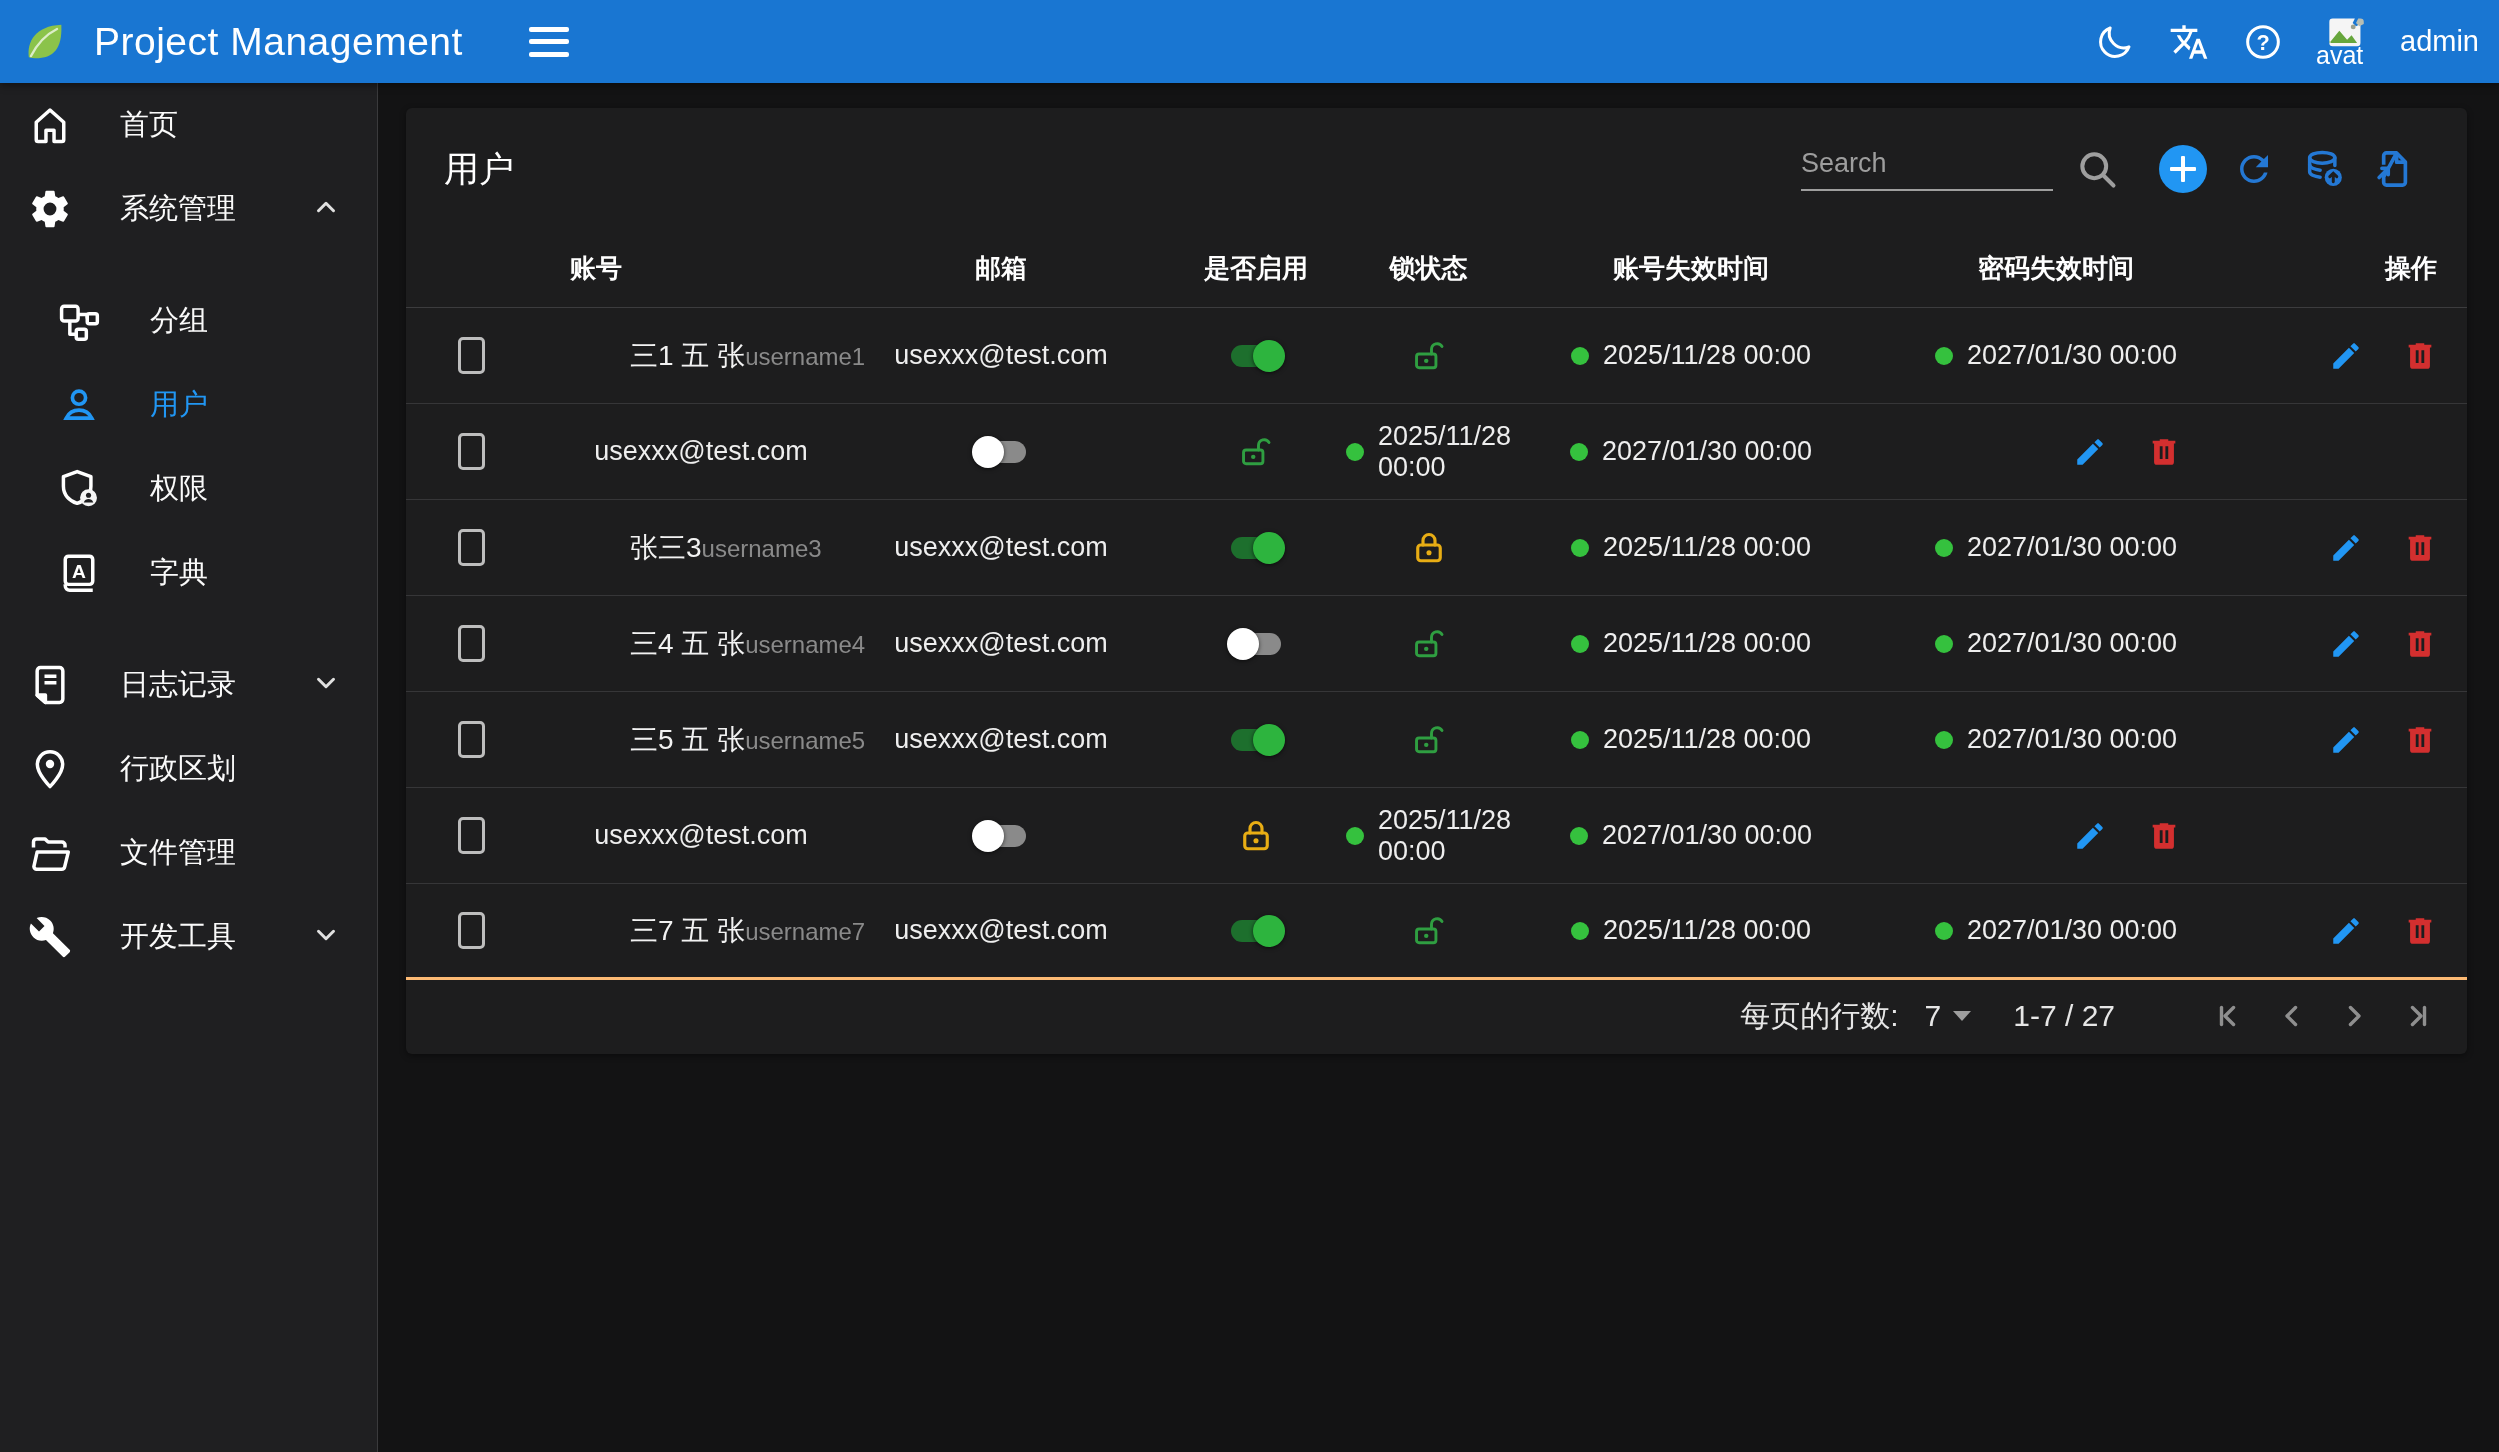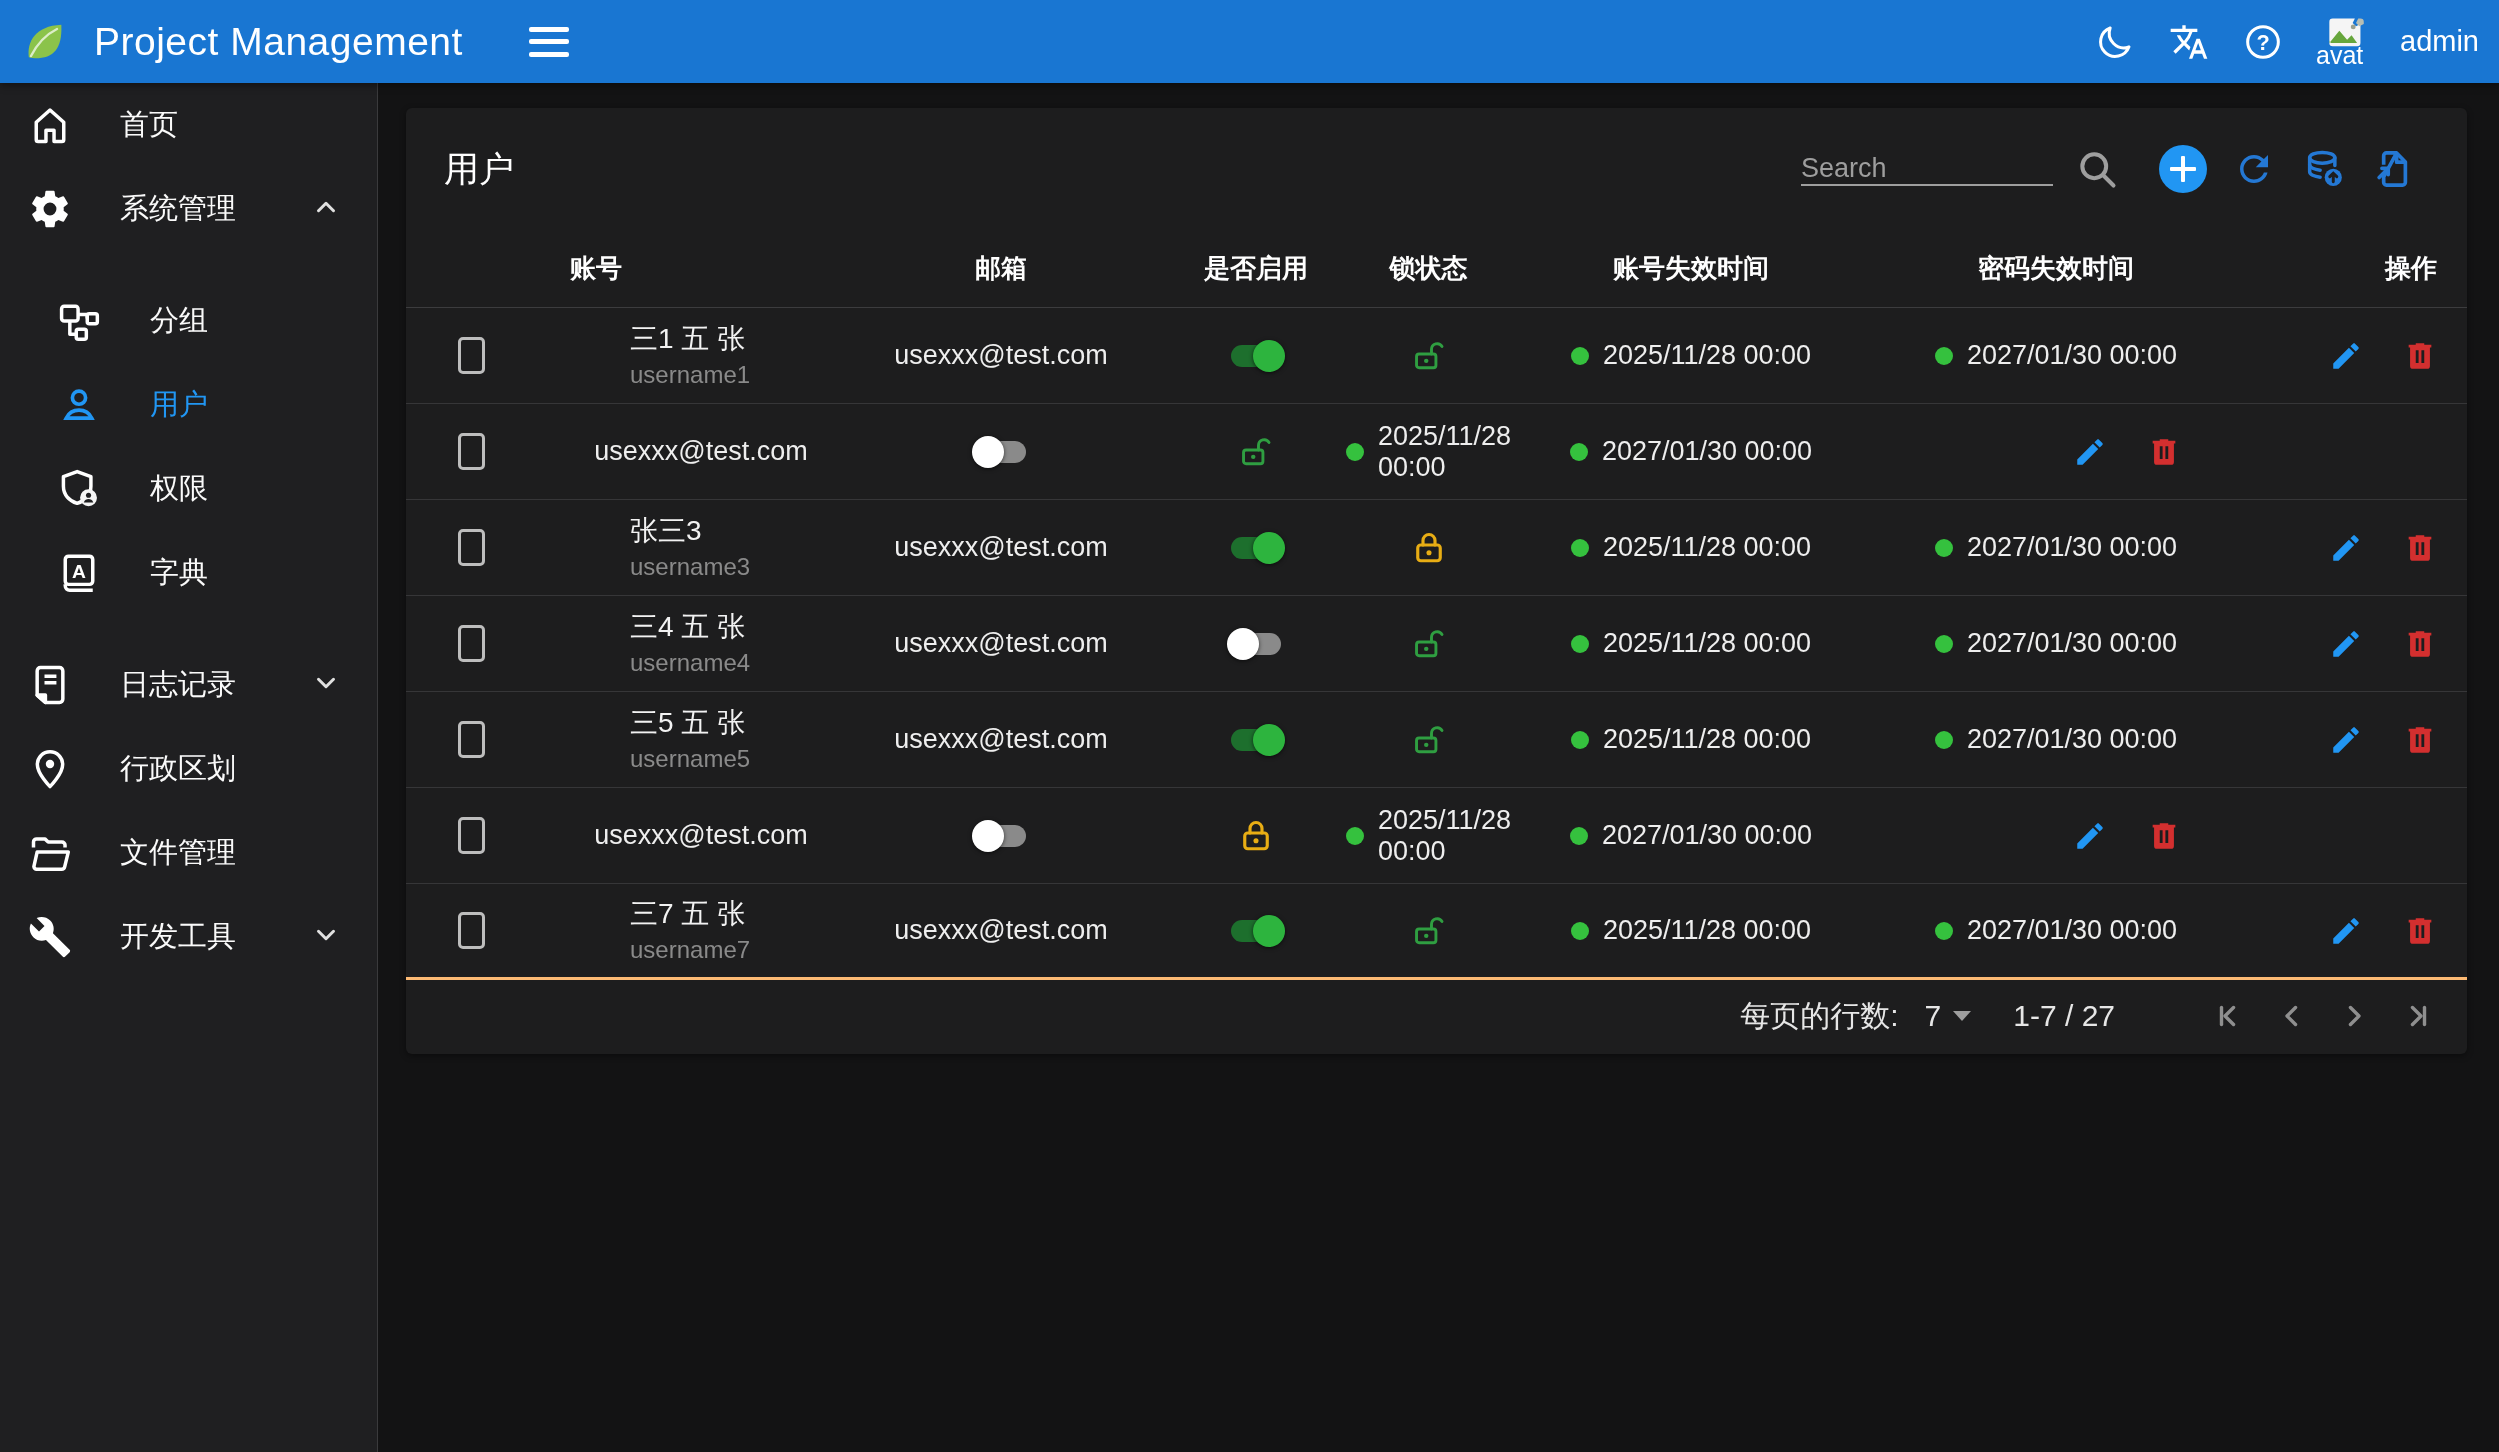--- a/index.html
+++ b/index.html
@@ -38,21 +38,21 @@
   .nav-item.sub .nlabel { left:150px; }
   .nav-item.active .nicon, .nav-item.active .nlabel { color:#2196f3; }
 
   
   .content { position:absolute; left:378px; top:83px; right:0; bottom:0; }
   .card { position:absolute; left:28px; top:25px; width:2061px; height:946px;
     background:#1d1d1e; border-radius:6px; box-shadow:0 2px 6px rgba(0,0,0,.4); }
   .card-header { height:122px; display:flex; align-items:center; padding:0 50px 0 38px; }
   .page-title { font-size:35px; font-weight:500; }
   .toolbar { margin-left:auto; display:flex; align-items:center; }
-  .search-field { width:252px; border-bottom:2px solid #9e9e9e; }
+  .search-field { width:252px; border-bottom:2px solid #9e9e9e; padding-bottom:10px; }
   .search-field input { width:100%; background:transparent; border:none; outline:none;
     font-size:27px; color:#fff; font-family:inherit; }
   .search-field input::placeholder { color:#9e9e9e; }
   .search-icon { width:44px; height:44px; margin-left:22px; color:#9e9e9e; cursor:pointer; }
   .search-icon svg { width:44px; height:44px; }
   .fab { width:48px; height:48px; border-radius:50%; background:#2196f3; border:none; cursor:pointer;
     margin-left:40px; display:flex; align-items:center; justify-content:center; position:relative; }
   .fab::before, .fab::after { content:""; position:absolute; background:#fff; border-radius:1px; }
   .fab::before { width:26px; height:4.5px; }
   .fab::after { width:4.5px; height:26px; }
@@ -65,21 +65,21 @@
     align-items:center; }
   .thead { height:78px; border-bottom:1px solid #3c3c3e; }
   .thead .th { font-size:26px; font-weight:bold; color:#fff; text-align:center; }
   .thead .th.c2 { text-align:left; padding-left:34px; }
   .thead .th.c8 { text-align:right; padding-right:30px; }
   .trow { height:96px; border-bottom:1px solid #363638; }
   .trow:last-of-type { border-bottom:3px solid #fdba74; }
   .td { display:flex; align-items:center; justify-content:center; font-size:27px; color:#eeeeee; }
   .td.c2 { justify-content:flex-start; padding-left:94px; }
   .td.c8 { justify-content:flex-end; padding-right:30px; gap:40px; }
-  .namecell { display:flex; flex-direction:column; line-height:1.25; }
+  .namecell { display:flex; flex-direction:row; line-height:1.25; }
   .uname { font-size:28px; color:#f2f2f2; }
   .uid { font-size:24px; color:#8a8a8a; margin-top:4px; }
   .checkbox { width:27px; height:37px; border:3px solid #bdbdbd; border-radius:5px; cursor:pointer; }
   .switch { position:relative; width:58px; height:34px; cursor:pointer; }
   .switch .track { position:absolute; left:4px; top:6px; width:50px; height:22px; border-radius:11px; background:#8a8a8a; }
   .switch .thumb { position:absolute; top:1px; left:0; width:32px; height:32px; border-radius:50%;
     background:#fff; box-shadow:0 1px 4px rgba(0,0,0,.6); }
   .switch.on .track { background:#1d6f2d; }
   .switch.on .thumb { left:26px; background:#2db43e; }
   .lock { width:38px; height:38px; display:flex; align-items:center; justify-content:center; }

